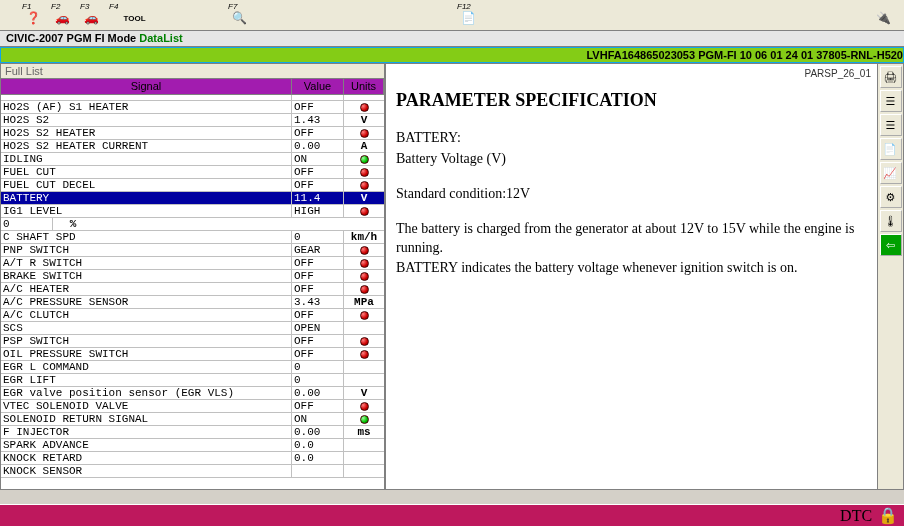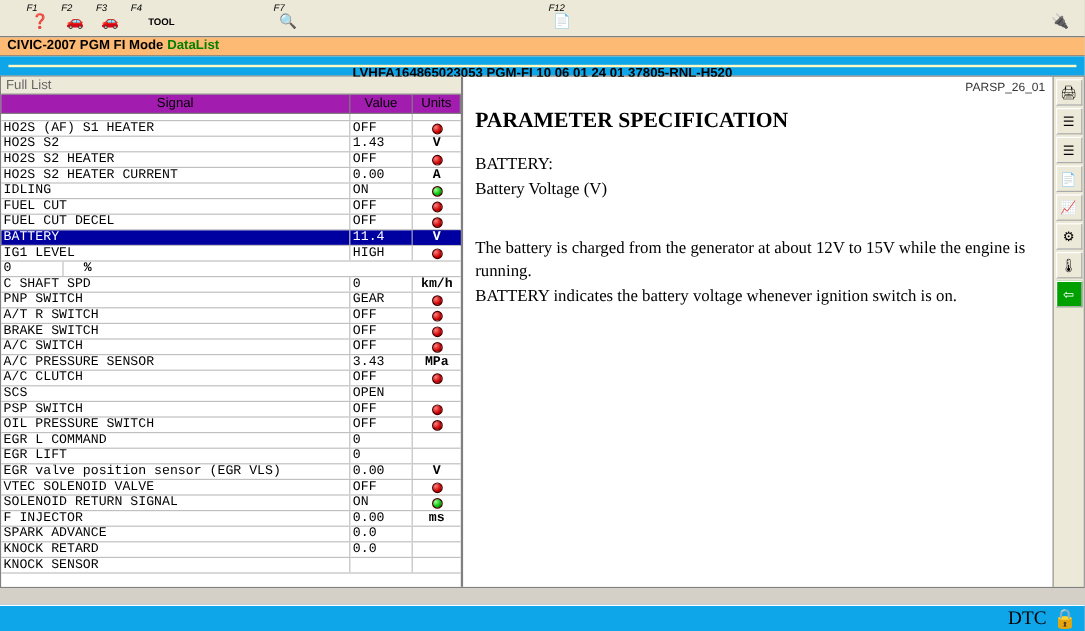--- a/index.html
+++ b/index.html
@@ -4,25 +4,25 @@
 <style>
   * { box-sizing: border-box; margin: 0; padding: 0; }
   body { font-family: "MS Sans Serif", Tahoma, sans-serif; font-size: 11px; background: #d4d0c8; width: 904px; height: 526px; overflow: hidden; position: relative; }
   
   .toolbar { height: 31px; background: #ece9d8; border-bottom: 1px solid #808080; display: flex; align-items: center; padding: 1px 20px; position: relative; }
   .tb-btn { width: 28px; height: 26px; border: 1px solid #ece9d8; margin-right: 1px; display: inline-flex; flex-direction: column; align-items: center; justify-content: center; font-size: 8px; background: #ece9d8; cursor: pointer; position: relative; }
   .tb-flabel { position: absolute; top: -1px; left: 1px; font-size: 8px; font-style: italic; color: #000; }
   .tb-icon { width: 18px; height: 16px; display: flex; align-items: center; justify-content: center; font-size: 12px; margin-top: 6px; }
   .tb-right { position: absolute; right: 4px; top: 2px; }
   
-  .breadcrumb { height: 16px; background: #fdba74; border-bottom: 1px solid #808080; padding: 1px 6px; font-size: 11px; font-weight: bold; }
+  .breadcrumb { height: 16px; background: #e5e5e5; border-bottom: 1px solid #808080; padding: 1px 6px; font-size: 11px; font-weight: bold; }
   .bc-key { color: #000; }
   .bc-data { color: #008000; }
   
-  .header-bar { height: 16px; background: #fef9c3; border: 7px solid #0ea5e9; text-align: center; font-size: 11px; font-weight: bold; line-height: 15px; }
+  .header-bar { height: 16px; background: #84cc16; border: 1px solid #0ea5e9; text-align: right; font-size: 11px; font-weight: bold; line-height: 15px; }
   
   .main { display: flex; height: 427px; border: 1px solid #808080; }
   .left-panel { width: 385px; border-right: 2px solid #808080; display: flex; flex-direction: column; background: #fff; }
   .right-outer { flex: 1; display: flex; }
   .right-panel { flex: 1; background: #fff; position: relative; padding: 10px 6px 6px 10px; font-family: "Times New Roman", serif; font-size: 14px; overflow: hidden; }
   .side-toolbar { width: 26px; background: #ece9d8; border-left: 1px solid #808080; display: flex; flex-direction: column; align-items: center; padding-top: 2px; gap: 2px; }
   .side-btn { width: 22px; height: 22px; border: 1px outset #fff; background: #ece9d8; display: flex; align-items: center; justify-content: center; font-size: 11px; cursor: pointer; }
   
   .list-title { height: 15px; background: #ece9d8; color: #666; padding: 1px 4px; font-size: 11px; border-bottom: 1px solid #808080;}
   .col-headers { display: flex; height: 16px; background: #a21caf; border-bottom: 1px solid #808080; font-size: 11px; }
@@ -40,21 +40,21 @@
   .unit-cell { width: 40px; text-align: center; font-weight: bold; display: flex; align-items: center; justify-content: center; gap: 2px;}
   .dot { width: 9px; height: 9px; border-radius: 50%; display: inline-block; border: 1px solid #400;}
   .dot.red { background: radial-gradient(circle at 30% 30%, #ff8080, #cc0000 60%, #800000); }
   .dot.green { background: radial-gradient(circle at 30% 30%, #a0ffa0, #00c000 60%, #006000); }
   
   .spec-code { position: absolute; top: 4px; right: 6px; font-size: 10px; font-family: sans-serif; color: #333;}
   .spec-title { font-size: 18px; font-weight: bold; margin: 16px 0 18px 0; font-family: "Times New Roman", serif;}
   .spec-body p { margin: 0 0 2px 0; line-height: 1.35;}
   .spec-gap { height: 14px; }
   
-  .statusbar { position: absolute; bottom: 0; left: 0; right: 0; height: 22px; background: #0ea5e9; border-top: 1px solid #fff; display: flex; align-items: center; justify-content: flex-end; padding: 0 6px; gap: 6px; font-size: 16px; font-family: "Times New Roman", serif;}
+  .statusbar { position: absolute; bottom: 0; left: 0; right: 0; height: 22px; background: #be185d; border-top: 1px solid #fff; display: flex; align-items: center; justify-content: flex-end; padding: 0 6px; gap: 6px; font-size: 16px; font-family: "Times New Roman", serif;}
   
   
   .data-body::-webkit-scrollbar { width: 16px; }
   .data-body::-webkit-scrollbar-track { background: #ece9d8; }
   .data-body::-webkit-scrollbar-thumb { background: #c0c0c0; border: 1px outset #fff;}
   .data-body::-webkit-scrollbar-button { background: #ece9d8; height: 16px; border: 1px outset #fff;}
 </style>
 </head>
 <body>
 
@@ -206,21 +206,21 @@
           </div>
         </div>
         <div class="row">
           <div class="sig-cell">BRAKE SWITCH</div>
           <div class="val-cell">OFF</div>
           <div class="unit-cell">
             <span class="dot red"></span>
           </div>
         </div>
         <div class="row">
-          <div class="sig-cell">A/C SWITCH</div>
+          <div class="sig-cell">A/C HEATER</div>
           <div class="val-cell">OFF</div>
           <div class="unit-cell">
             <span class="dot red"></span>
           </div>
         </div>
         <div class="row">
           <div class="sig-cell">A/C PRESSURE SENSOR</div>
           <div class="val-cell">3.43</div>
           <div class="unit-cell">
             <span>MPa</span>
@@ -309,20 +309,21 @@
   </div>
 
   <div class="right-outer">
     <div class="right-panel">
       <div class="spec-code">PARSP_26_01</div>
       <div class="spec-title">PARAMETER SPECIFICATION</div>
       <div class="spec-body">
         <p>BATTERY:</p>
         <p>Battery Voltage (V)</p>
         <div class="spec-gap"></div>
+        <p>Standard condition:12V</p>
         <div class="spec-gap"></div>
         <p>The battery is charged from the generator at about 12V to 15V while the engine is running.</p>
         <p>BATTERY indicates the battery voltage whenever ignition switch is on.</p>
       </div>
     </div>
     <div class="side-toolbar">
       <div class="side-btn">
           <span>🖨</span>
         </div>
       <div class="side-btn">

